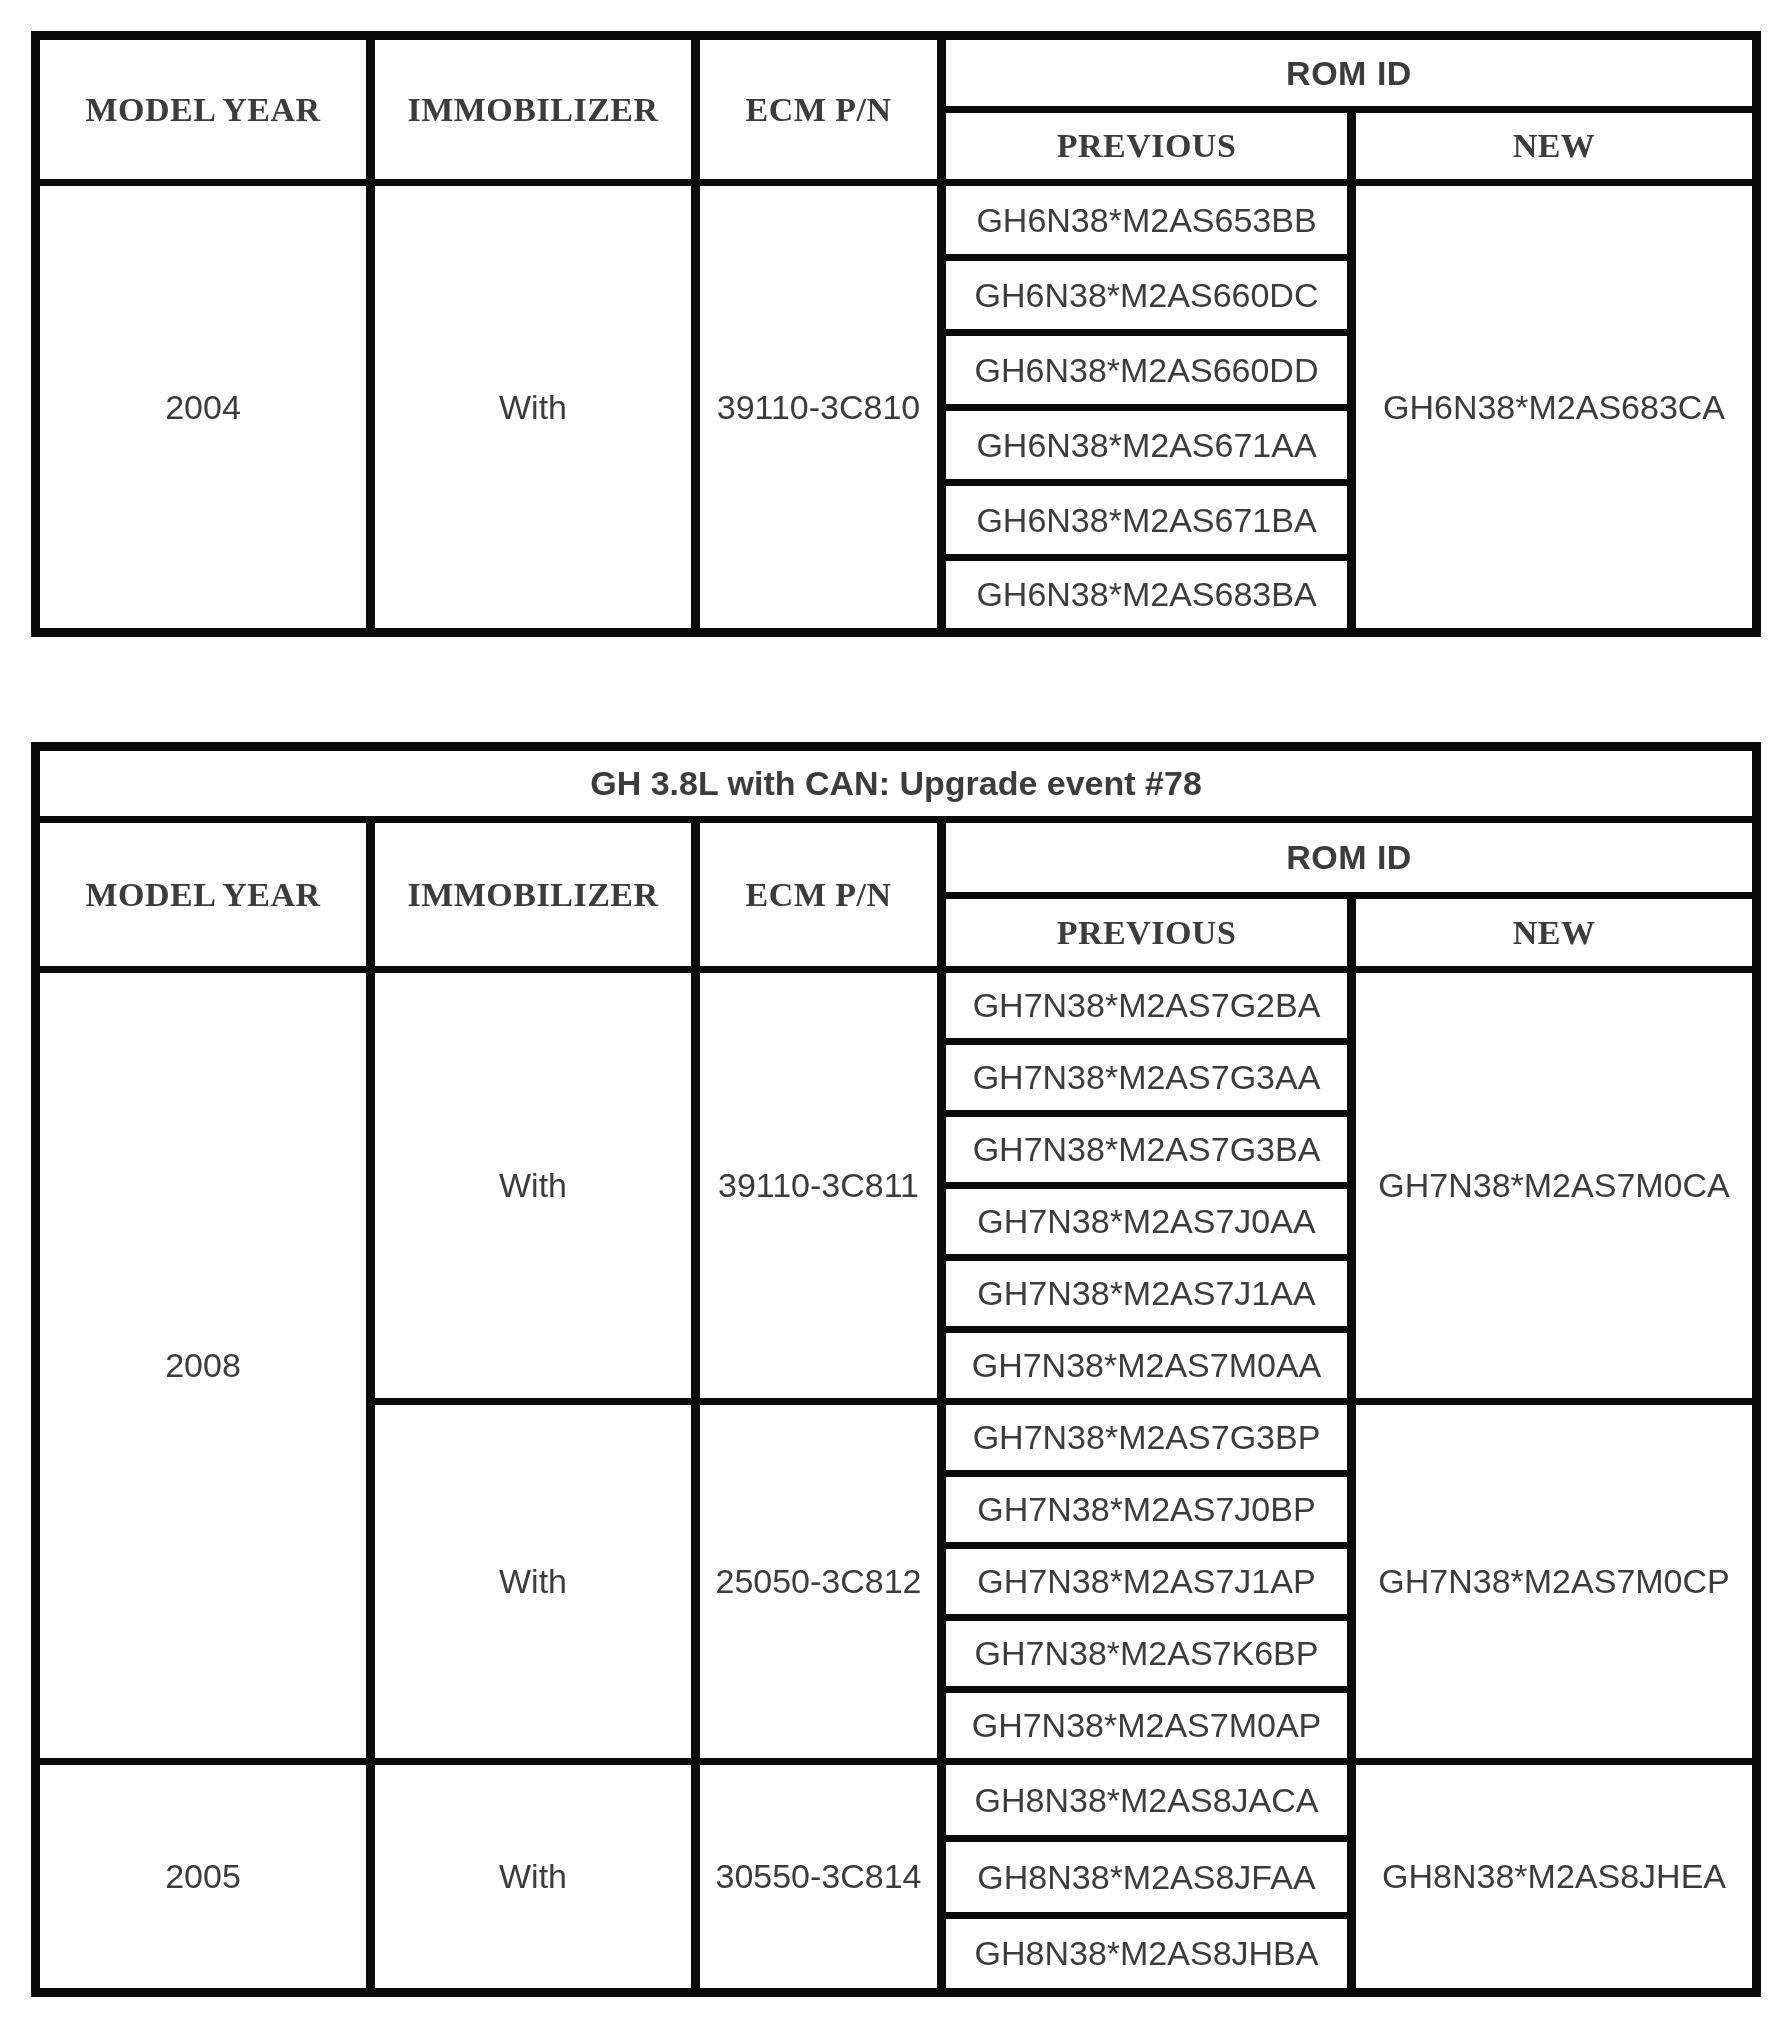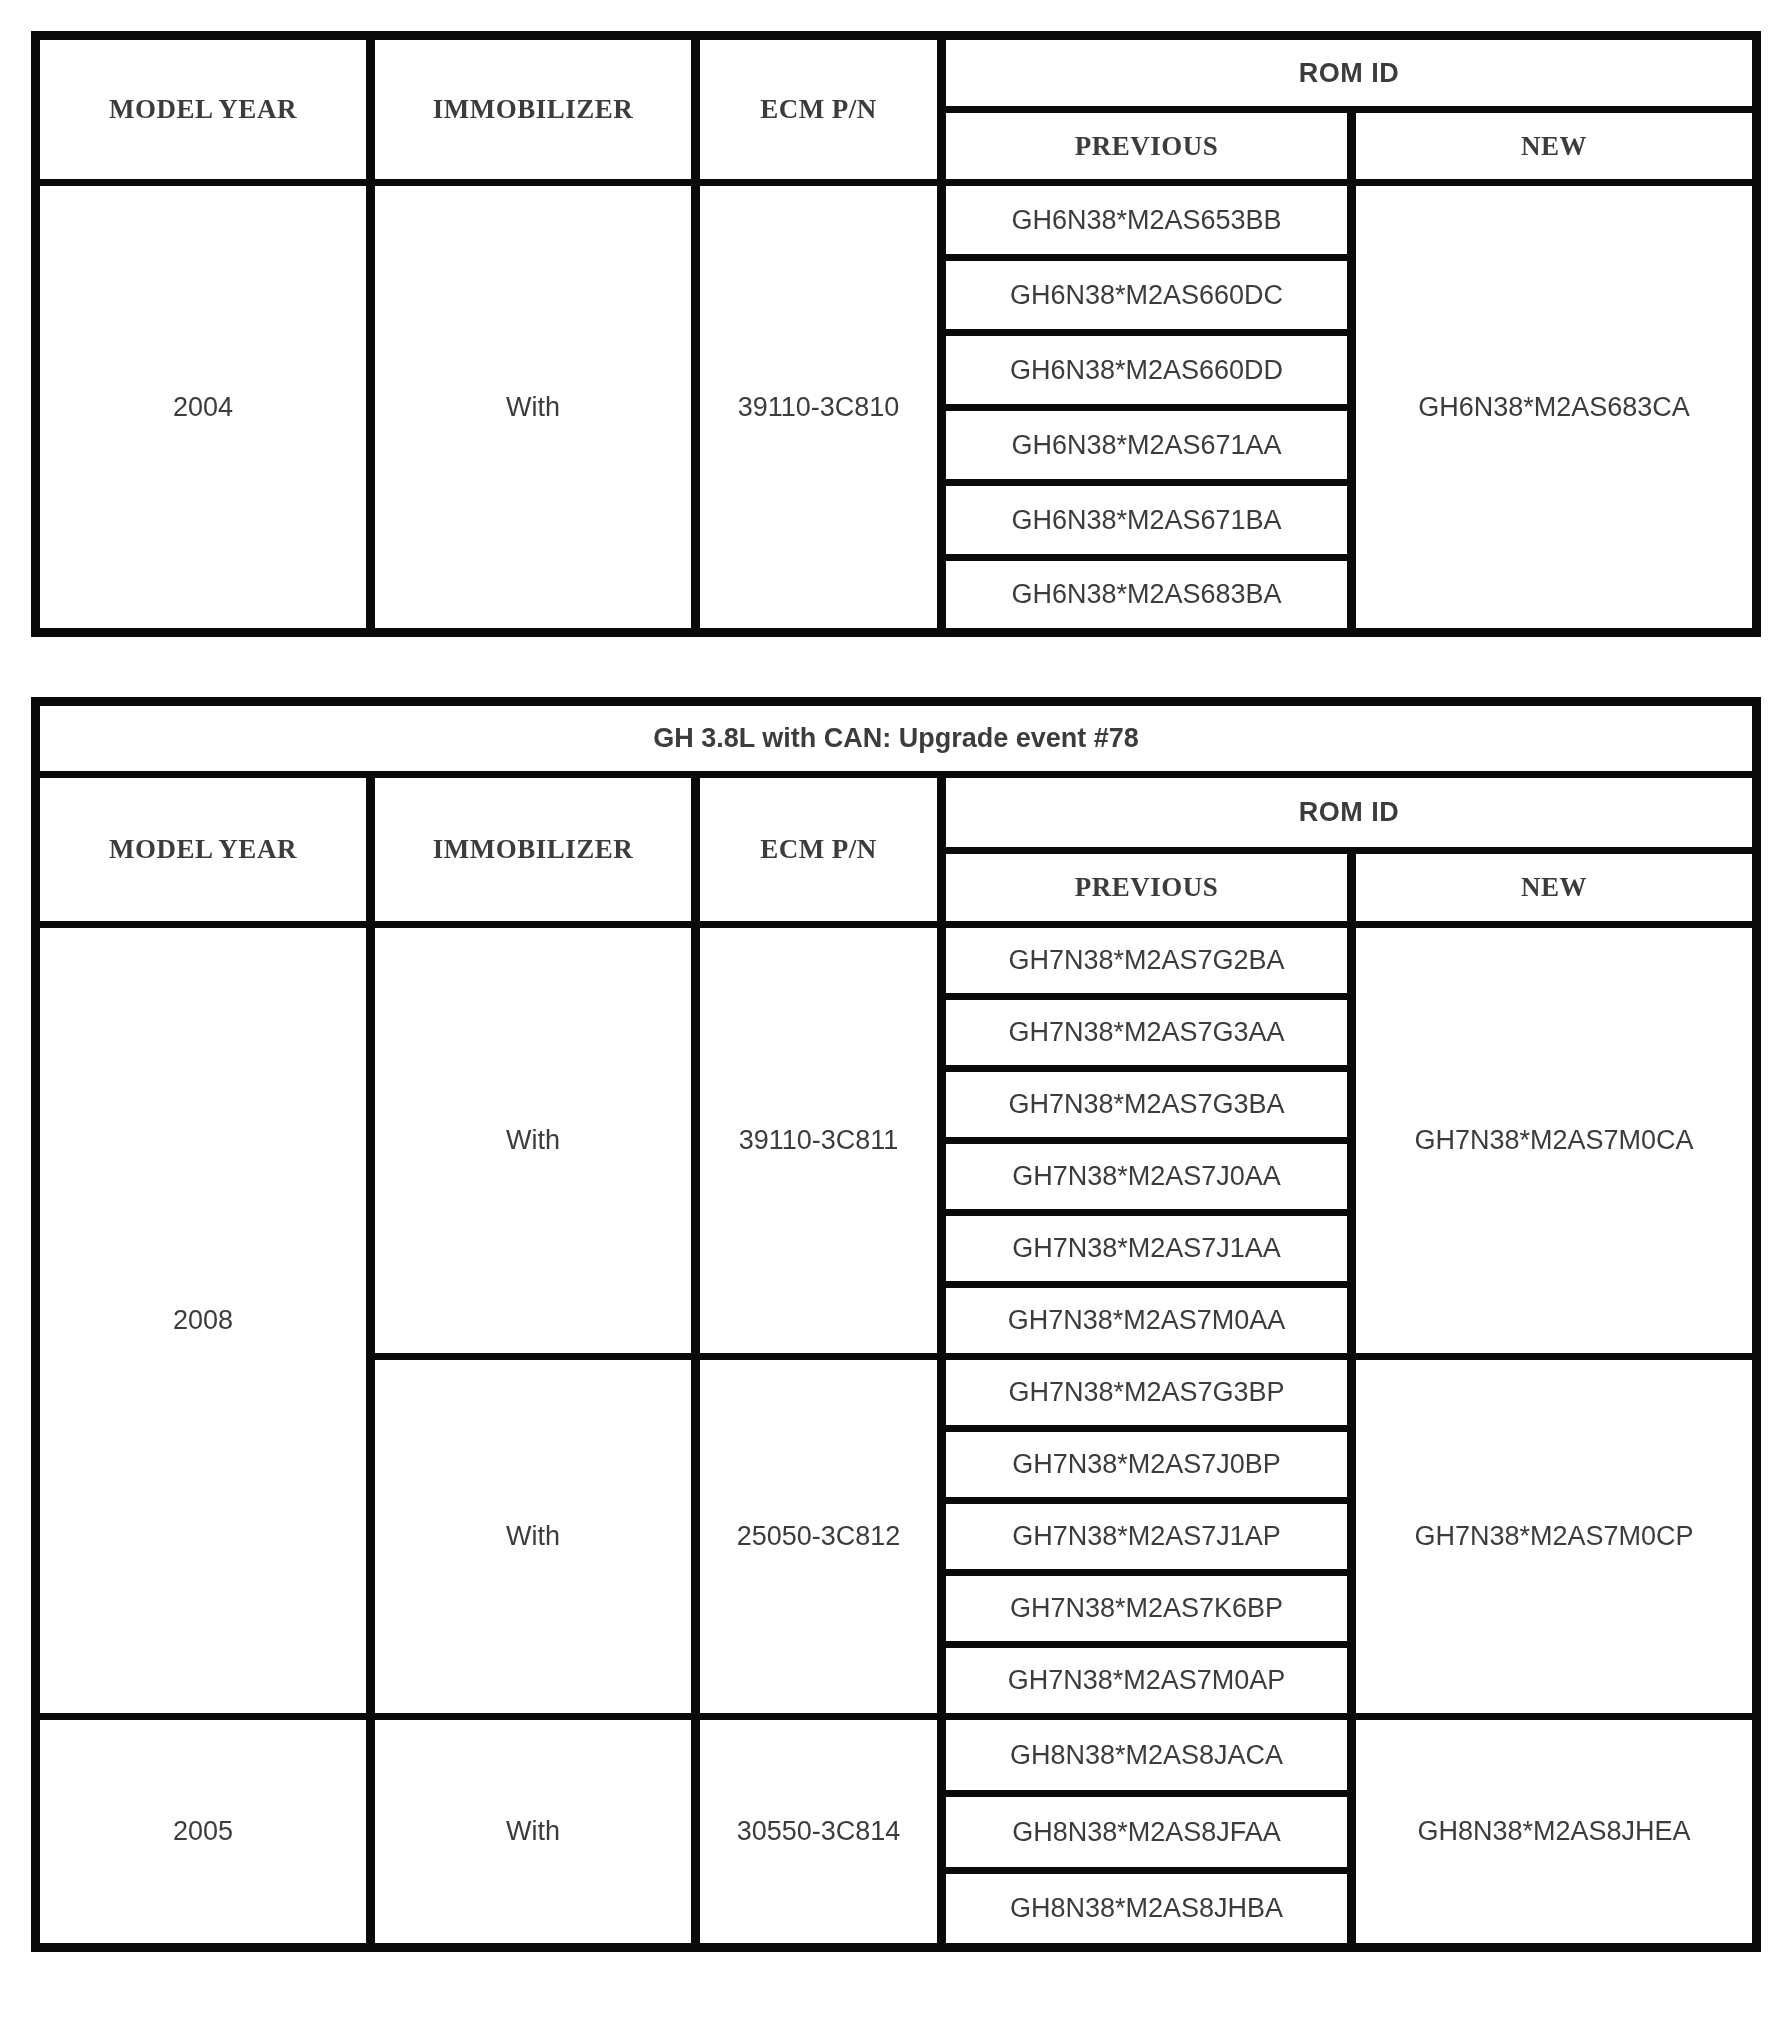--- a/index.html
+++ b/index.html
@@ -16,28 +16,28 @@
   .tsb-table {
     border-collapse: collapse;
     table-layout: fixed;
     position: absolute;
     left: 31px;
     width: 1721px;
     border: 9px solid #0a0a0a;
     background: #ffffff;
   }
   .t1 { top: 31px; }
-  .t2 { top: 697px; }
+  .t2 { top: 742px; }
   .tsb-table td {
     border: 7px solid #0a0a0a;
     border-left-width: 9px;
     border-right-width: 9px;
     text-align: center;
     vertical-align: middle;
-    font-size: 27px;
+    font-size: 34px;
     color: #3c3c3c;
     padding: 0;
     overflow: hidden;
     white-space: nowrap;
   }
   .hdr {
     font-weight: bold;
     color: #323232;
     letter-spacing: 0.5px;
   }

